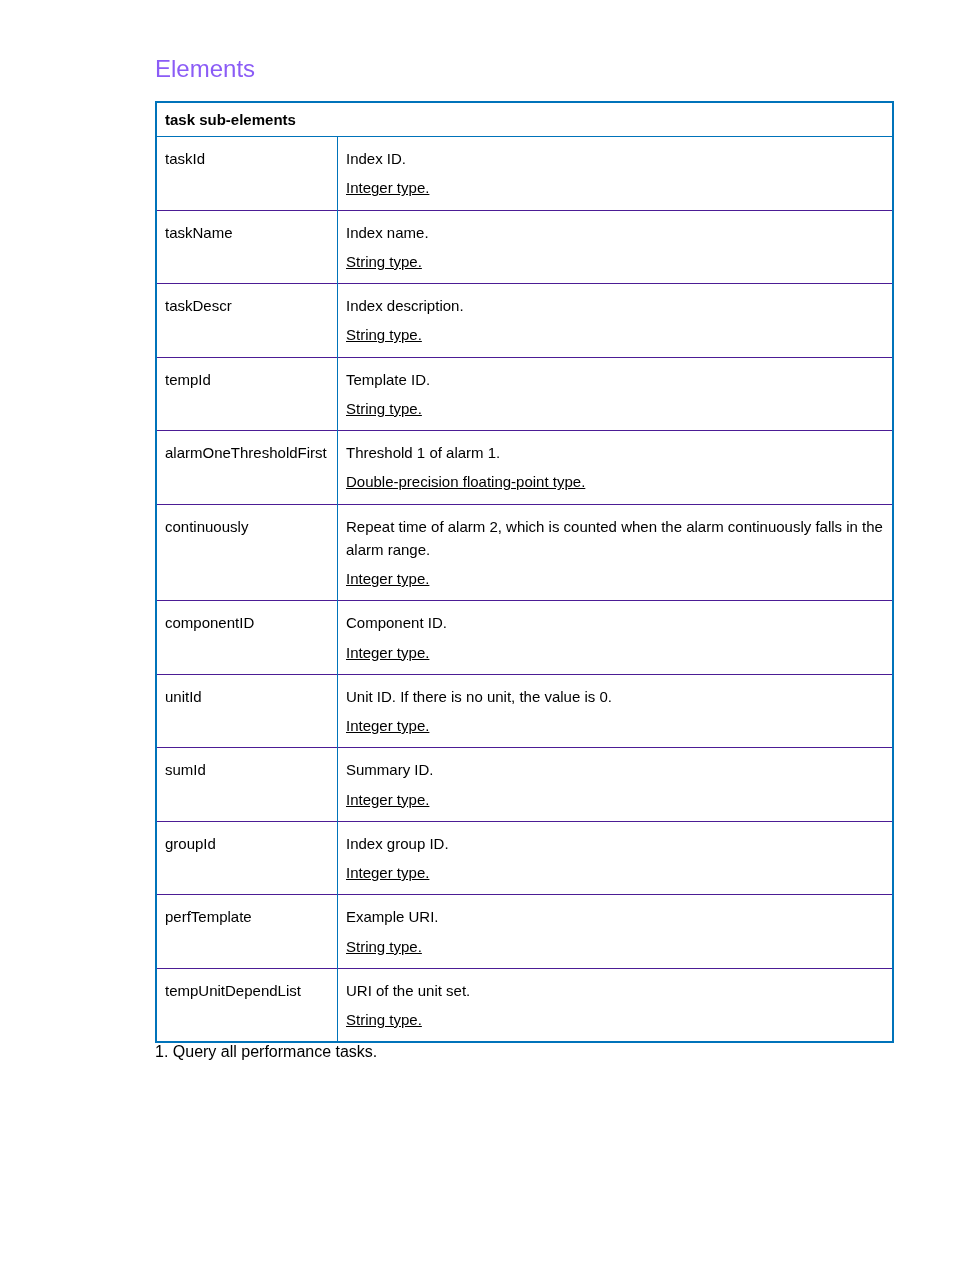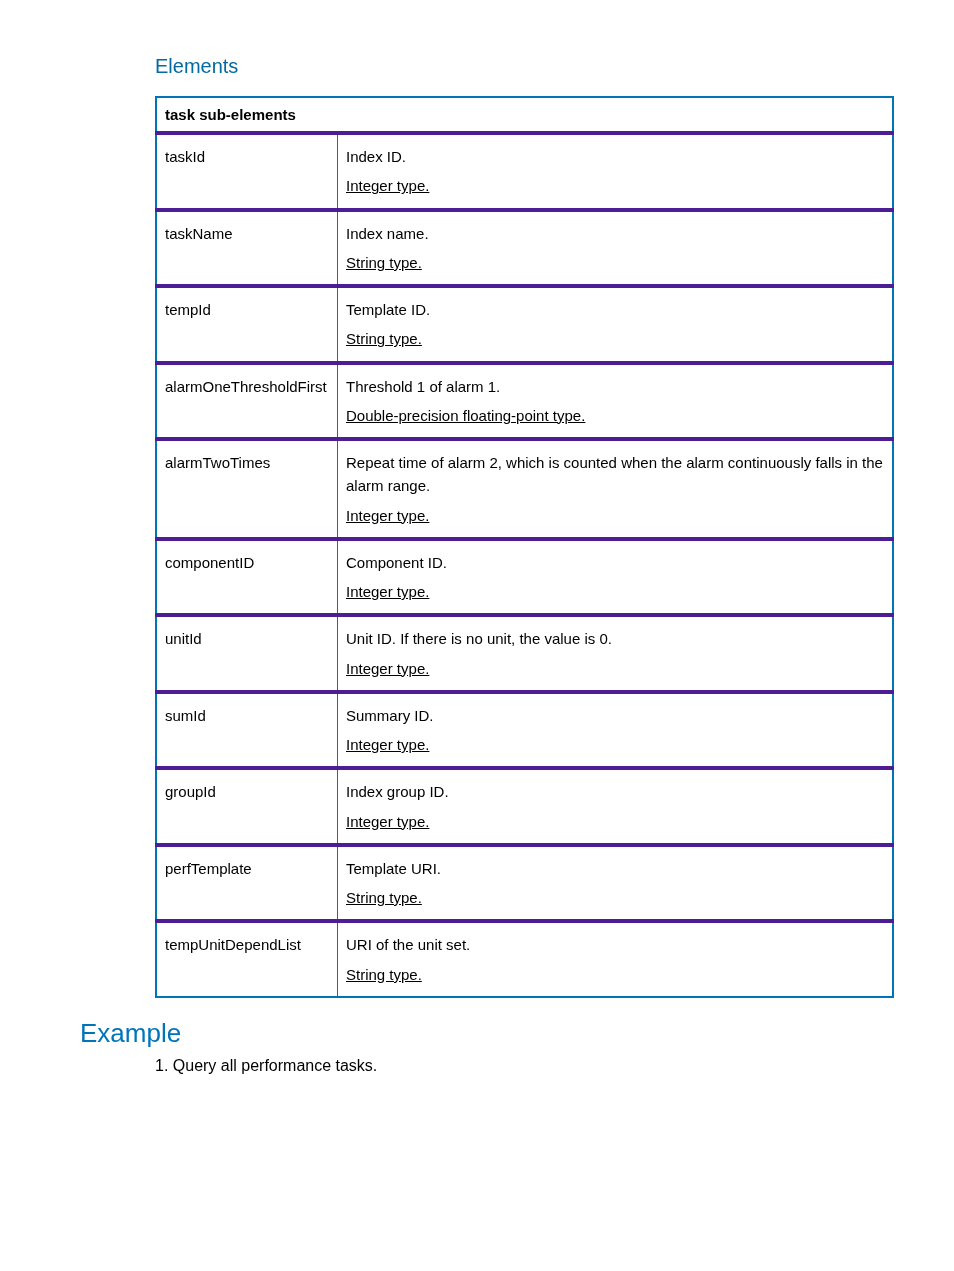--- a/index.html
+++ b/index.html
@@ -11,22 +11,22 @@
     color: #000000;
     width: 954px;
   }
   .page {
     padding: 55px 60px 40px 80px;
     box-sizing: border-box;
     min-height: 1271px;
     position: relative;
   }
   .h3 {
-    color: #0369a1;
-    font-size: 20px;
+    color: #8b5cf6;
+    font-size: 24px;
     font-weight: 400;
     margin: 0 0 18px 75px;
   }
   .h2 {
     color: #0073ba;
     font-size: 26px;
     font-weight: 400;
     margin: 20px 0 8px 0;
   }
   .body-text {
@@ -51,21 +51,21 @@
     vertical-align: top;
     padding: 10px 8px 10px 8px;
     line-height: 1.55;
   }
   table.elements td.col-name {
     width: 168px;
     border-right: 1px solid #0073ba;
     padding-right: 4px;
   }
   table.elements tr.data-row td {
-    border-top: 4px solid #4c1d95;
+    border-top: 1px solid #4c1d95;
   }
   table.elements td p {
     margin: 0 0 6px 0;
   }
   table.elements td p:last-child {
     margin-bottom: 0;
     text-decoration: underline;
   }
 </style>
 </head>
@@ -90,35 +90,42 @@
           </td>
         </tr>
         <tr class="data-row">
           <td class="col-name">taskName</td>
           <td>
             <p>Index name.</p>
             <p>String type.</p>
           </td>
         </tr>
         <tr class="data-row">
+          <td class="col-name">taskDescr</td>
+          <td>
+            <p>Index description.</p>
+            <p>String type.</p>
+          </td>
+        </tr>
+        <tr class="data-row">
           <td class="col-name">tempId</td>
           <td>
             <p>Template ID.</p>
             <p>String type.</p>
           </td>
         </tr>
         <tr class="data-row">
           <td class="col-name">alarmOneThresholdFirst</td>
           <td>
             <p>Threshold 1 of alarm 1.</p>
             <p>Double-precision floating-point type.</p>
           </td>
         </tr>
         <tr class="data-row">
-          <td class="col-name">alarmTwoTimes</td>
+          <td class="col-name">continuously</td>
           <td>
             <p>Repeat time of alarm 2, which is counted when the alarm continuously falls in the alarm range.</p>
             <p>Integer type.</p>
           </td>
         </tr>
         <tr class="data-row">
           <td class="col-name">componentID</td>
           <td>
             <p>Component ID.</p>
             <p>Integer type.</p>
@@ -141,31 +148,30 @@
         <tr class="data-row">
           <td class="col-name">groupId</td>
           <td>
             <p>Index group ID.</p>
             <p>Integer type.</p>
           </td>
         </tr>
         <tr class="data-row">
           <td class="col-name">perfTemplate</td>
           <td>
-            <p>Template URI.</p>
+            <p>Example URI.</p>
             <p>String type.</p>
           </td>
         </tr>
         <tr class="data-row">
           <td class="col-name">tempUnitDependList</td>
           <td>
             <p>URI of the unit set.</p>
             <p>String type.</p>
           </td>
         </tr>
       </tbody>
   </table>
 
-  <div class="h2">Example</div>
 
   <p class="body-text">1. Query all performance tasks.</p>
 
 </div>
 
 </body></html>

